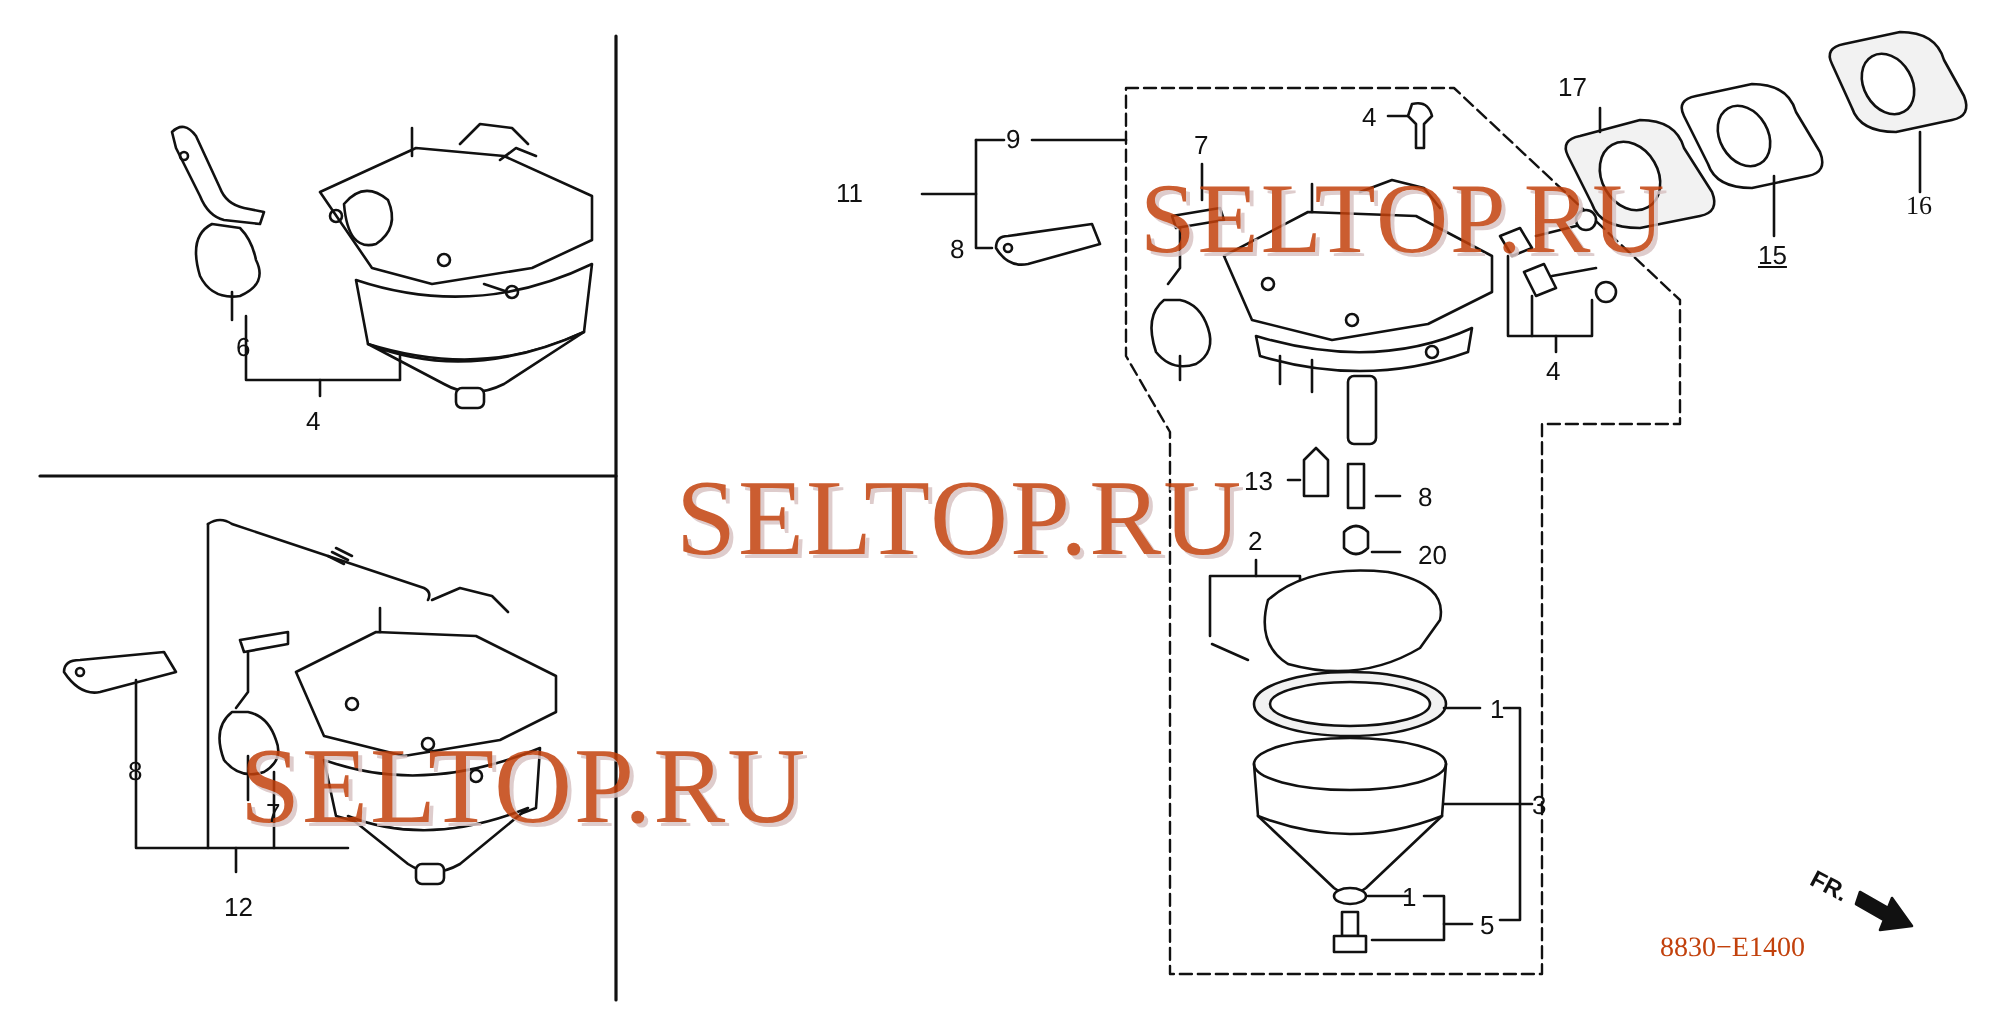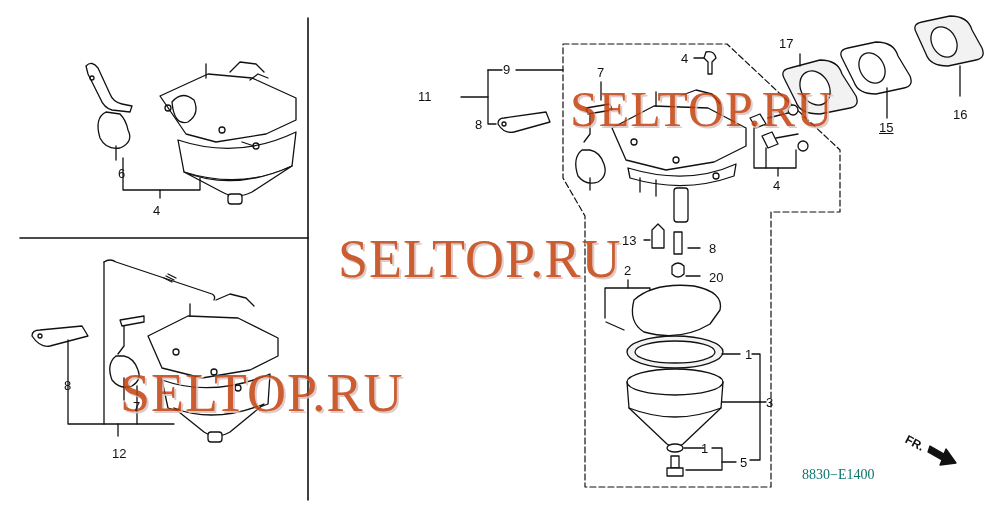--- a/index.html
+++ b/index.html
@@ -1,20 +1,20 @@
 <!DOCTYPE html>
 <html><head>
 <meta charset="utf-8">
 <style>
   html,body{margin:0;padding:0;background:#fff;}
   body{width:1000px;height:511px;overflow:hidden;position:relative;font-family:"Liberation Sans",sans-serif;}
   #stage{position:absolute;left:0;top:0;width:1000px;height:511px;}
   .lbl{position:absolute;font-family:"Liberation Sans",sans-serif;font-size:13px;color:#111;line-height:1;}
   .wm{position:absolute;font-family:"Liberation Serif",serif;font-weight:normal;font-size:54px;color:#c2410c;letter-spacing:1px;text-shadow:2px 2px 0 #d9c4c4;opacity:.85;white-space:nowrap;}
-  .code{position:absolute;font-family:"Liberation Serif",serif;font-size:14px;color:#0f766e;}
+  .code{position:absolute;font-family:"Liberation Serif",serif;font-size:14px;color:#c2410c;margin-left:28px;}
   .fr{position:absolute;font-family:"Liberation Sans",sans-serif;font-weight:bold;font-size:12px;color:#111;transform:rotate(28deg);}
 </style>
 </head>
 <body>
 
 <div id="stage">
 <svg width="1000" height="511" viewBox="0 0 1000 511" xmlns="http://www.w3.org/2000/svg" style="position:absolute;left:0;top:0">
   <g stroke="#111" fill="none" stroke-width="1.3" stroke-linecap="round" stroke-linejoin="round">
 
     <line x1="308" y1="18" x2="308" y2="500" stroke-width="1.6"></line>
@@ -184,21 +184,21 @@
 <div class="lbl" style="left:112px;top:447px;text-align:right;">12</div>
 
 <div class="lbl" style="left:503px;top:63px;">9</div>
 <div class="lbl" style="left:418px;top:90px;">11</div>
 <div class="lbl" style="left:475px;top:118px;">8</div>
 <div class="lbl" style="left:597px;top:66px;">7</div>
 <div class="lbl" style="left:681px;top:52px;">4</div>
 <div class="lbl" style="left:773px;top:179px;">4</div>
 <div class="lbl" style="left:779px;top:37px;text-align:center;">17</div>
 <div class="lbl" style="left:879px;top:121px;text-decoration:underline;">15</div>
-<div class="lbl" style="left:953px;top:108px;">16</div>
+<div class="lbl" style="left:953px;top:96px;font-family:Liberation Serif, serif;">16</div>
 <div class="lbl" style="left:622px;top:234px;">13</div>
 <div class="lbl" style="left:709px;top:242px;">8</div>
 <div class="lbl" style="left:709px;top:271px;">20</div>
 <div class="lbl" style="left:624px;top:264px;">2</div>
 <div class="lbl" style="left:745px;top:348px;">1</div>
 <div class="lbl" style="left:766px;top:396px;">3</div>
 <div class="lbl" style="left:701px;top:442px;">1</div>
 <div class="lbl" style="left:740px;top:456px;">5</div>
 
 <div class="code" style="left:802px;top:467px;">8830−E1400</div>

